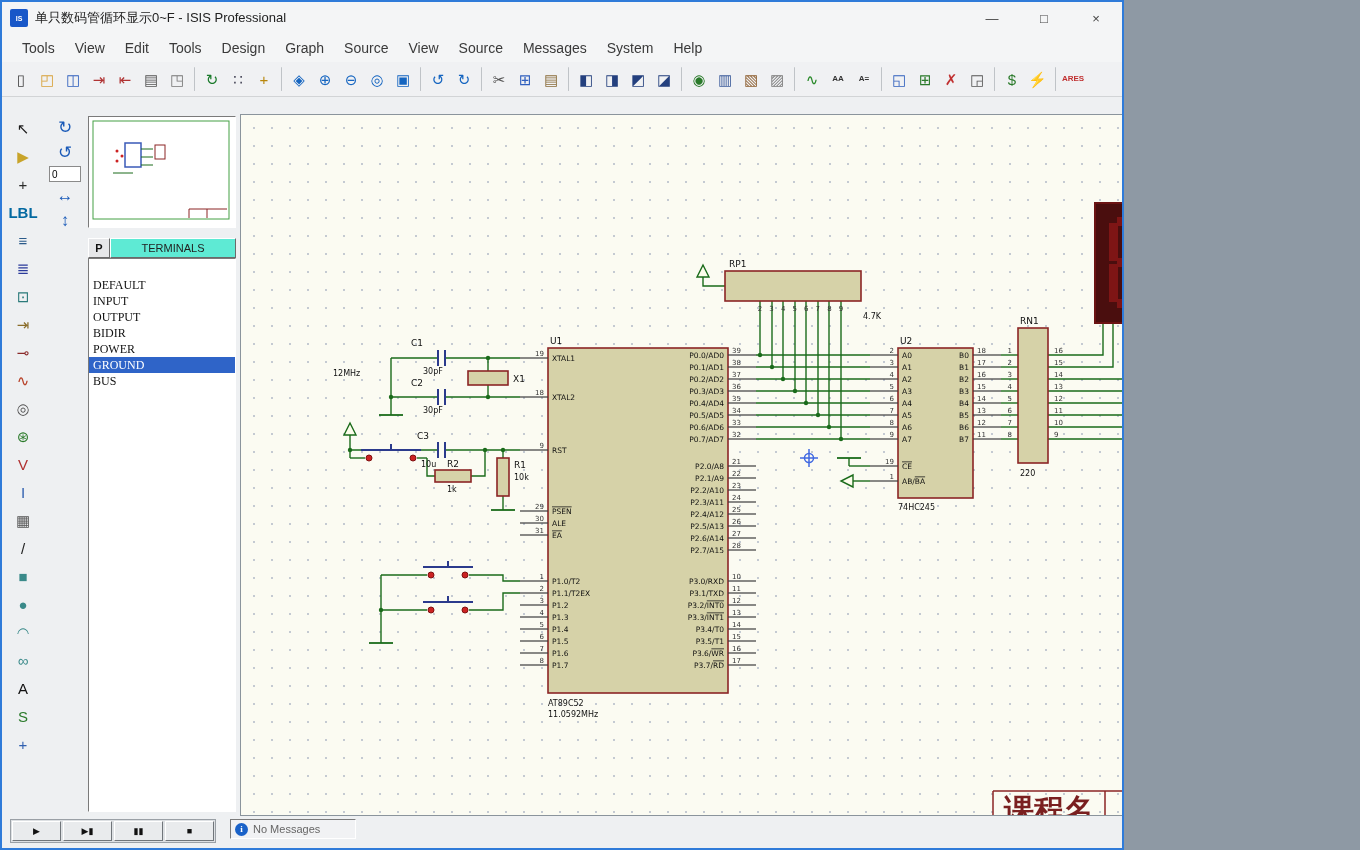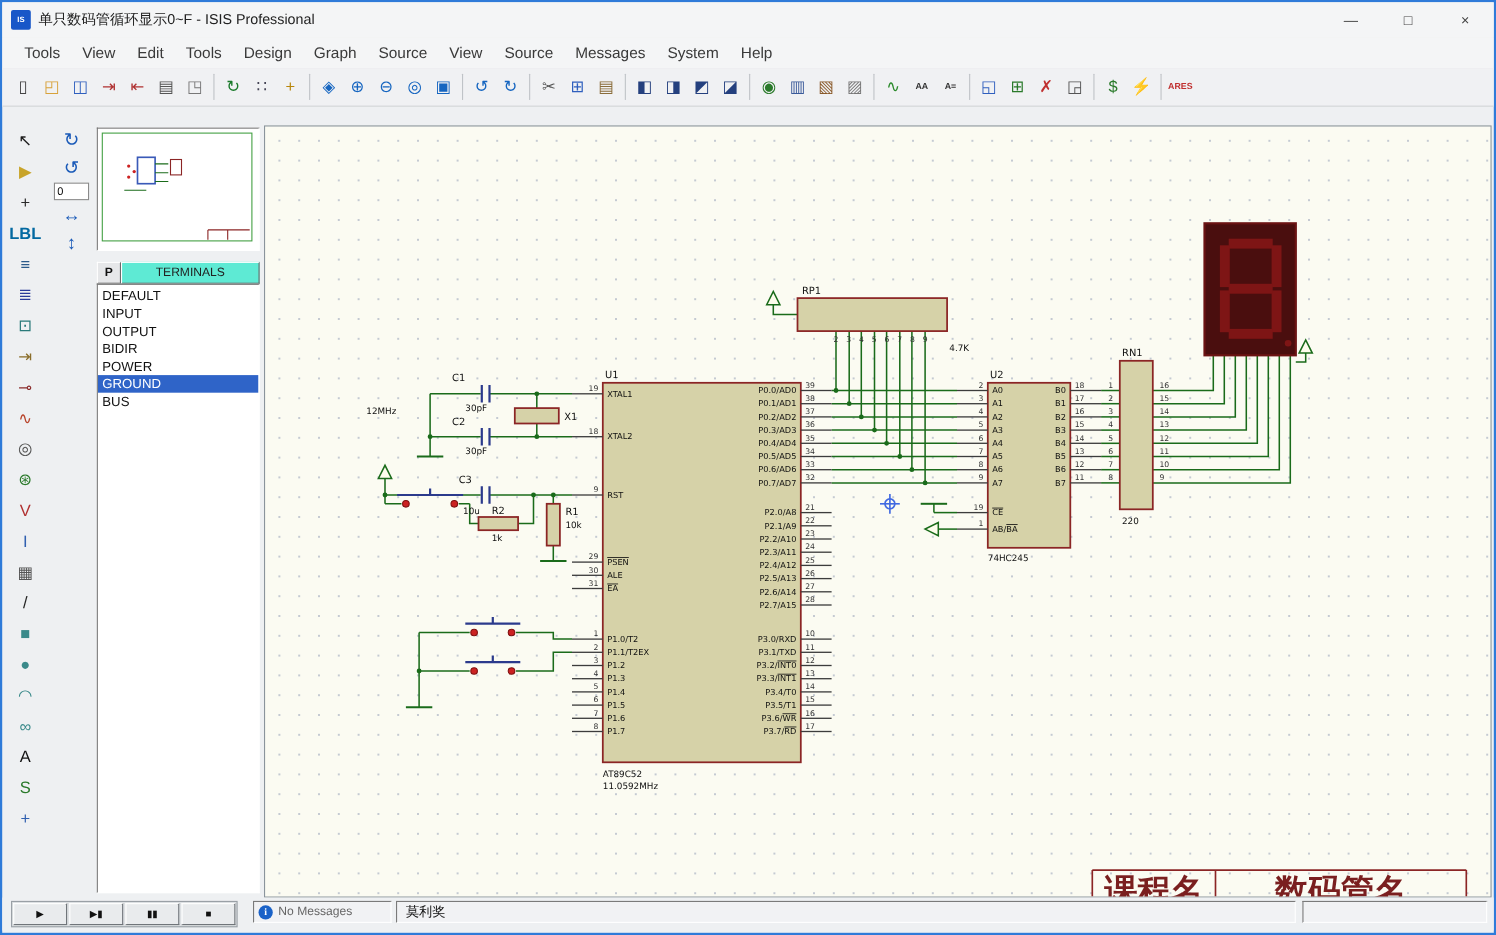--- a/index.html
+++ b/index.html
@@ -1,16 +1,16 @@
 <!DOCTYPE html>
 <html><head>
 <meta charset="utf-8">
 <style>
   html,body{margin:0;padding:0;background:#8e99a4;font-family:"Liberation Sans",sans-serif;}
-  .window{position:relative;width:1360px;height:850px;box-sizing:border-box;border:2px solid #2f7bd9;background:#eef0f2;overflow:hidden;}
+  .window{position:relative;width:1124px;height:850px;box-sizing:border-box;border:2px solid #2f7bd9;background:#eef0f2;overflow:hidden;}
   
   .titlebar{position:absolute;left:0;top:0;right:0;height:32px;background:#f4f5f6;display:flex;align-items:center;}
   .appicon{width:18px;height:18px;margin:0 7px 0 8px;background:#1857c8;color:#fff;font-size:7px;font-weight:bold;display:flex;align-items:center;justify-content:center;border-radius:2px;}
   .title{font-size:13px;color:#222;}
   .wctrls{margin-left:auto;display:flex;height:100%;}
   .wbtn{width:52px;height:100%;display:flex;align-items:center;justify-content:center;font-size:13px;color:#444;}
   
   .menubar{position:absolute;top:32px;left:0;right:0;height:28px;background:#f4f5f6;border-bottom:1px solid #dfe1e3;display:flex;align-items:center;padding-left:10px;}
   .menu-item{padding:0 10px;font-size:14px;color:#3a3a3a;}
   
@@ -26,21 +26,21 @@
   
   .orient{position:absolute;left:46px;top:114px;width:34px;display:flex;flex-direction:column;align-items:center;gap:3px;}
   .obtn{width:24px;height:22px;display:flex;align-items:center;justify-content:center;font-size:17px;color:#1a5ab8;}
   .angle{width:26px;height:14px;font-size:10px;border:1px solid #8a8a8a;padding:0 2px;background:#fff;font-family:"Liberation Sans",sans-serif;}
   
   .overview{position:absolute;left:86px;top:114px;width:146px;height:110px;background:#fff;border:1px solid;border-color:#7a7a7a #ffffff #ffffff #7a7a7a;}
   
   .selhead{position:absolute;left:86px;top:236px;width:148px;height:20px;display:flex;align-items:stretch;}
   .pickbtn{width:20px;background:#e6e7e9;border:1px solid;border-color:#fff #6a6a6a #6a6a6a #fff;font-size:11px;font-weight:bold;display:flex;align-items:center;justify-content:center;color:#111;}
   .seltitle{flex:1;background:#5eead4;border:1px solid;border-color:#fff #6a6a6a #6a6a6a #fff;font-size:11px;display:flex;align-items:center;justify-content:center;color:#222;}
-  .termlist{position:absolute;left:86px;top:256px;width:148px;height:554px;background:#fff;border:1px solid;border-color:#7a7a7a #fff #fff #7a7a7a;box-sizing:border-box;padding-top:2px;overflow:hidden;}
+  .termlist{position:absolute;left:86px;top:256px;width:148px;height:554px;background:#fff;border:1px solid;border-color:#7a7a7a #fff #fff #7a7a7a;box-sizing:border-box;padding-top:18px;overflow:hidden;font-family:Liberation Serif, serif;}
   .term{font-size:12px;color:#111;padding:0 4px;height:16px;line-height:16px;}
   .term.selected{background:#2f64c8;color:#fff;}
   
   .canvas{position:absolute;left:238px;top:112px;width:1114px;height:700px;background-color:#fbfbf2;border:1px solid #8a949c;box-sizing:content-box;background-image:radial-gradient(#c4cad2 1px,transparent 1.3px);background-size:18px 18px;background-position:4px 4px;}
   .schsvg{position:absolute;left:0;top:0;width:1114px;height:700px;}
   .wire{stroke:#1a6b1a;stroke-width:1.4;fill:none;}
   .pin{stroke:#3c3c3c;stroke-width:1.2;}
   .body{fill:#d6d2a8;stroke:#8b2525;stroke-width:1.6;}
   .comp{stroke:#2b3a8c;stroke-width:2;fill:none;}
   .gnd{stroke:#1a6b1a;stroke-width:1.8;}
@@ -887,19 +887,16 @@
         </div>
 
         <div class="vbtn">
           <span>■</span>
         </div>
       </div>
     <div class="sbox msgbox">
       <div class="infoicon">i</div>
       <span class="msgtext">No Messages</span>
     </div>
-    <div class="sbox sheetbox">
-      <span>莫利奖</span>
-    </div>
     <div class="sbox coordbox"></div>
   </div>
 
 </div>
 
 </body></html>

